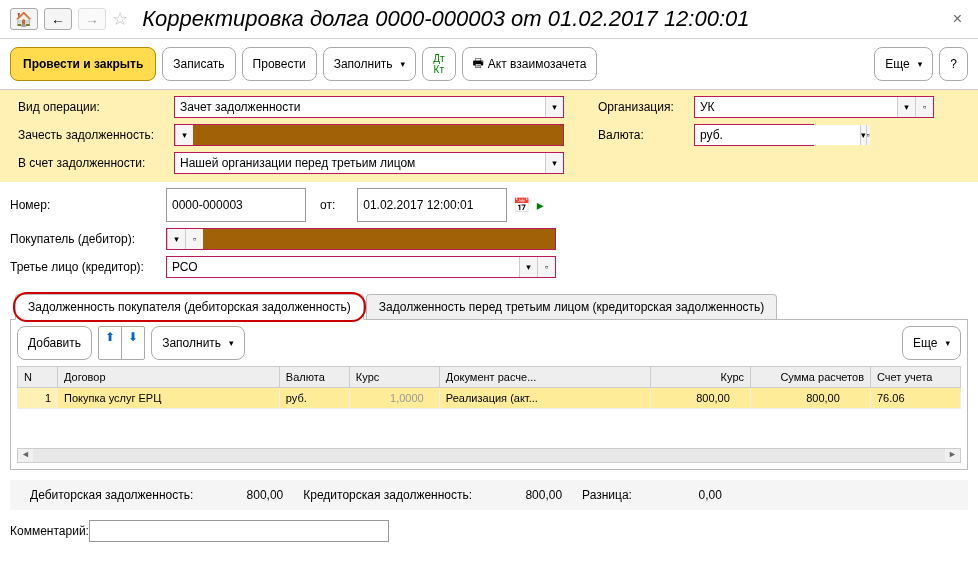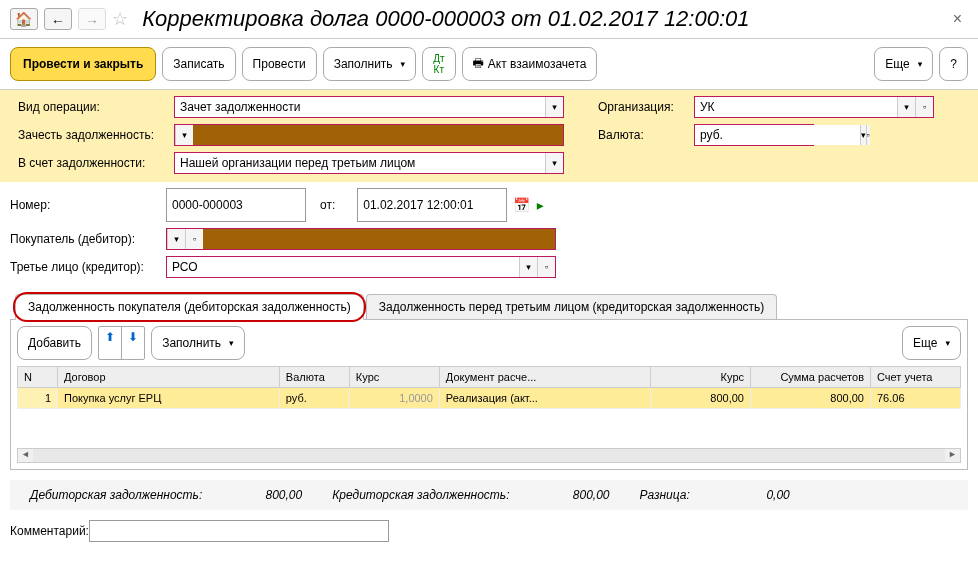--- a/index.html
+++ b/index.html
@@ -43,27 +43,27 @@
 .subtoolbar { display: flex; gap: 6px; margin-bottom: 6px; }
 .arrow-btns { display: flex; border: 1px solid #aaa; border-radius: 2px; }
 .arrow-btns span { padding: 3px 6px; cursor: pointer; color: #06c; }
 .arrow-btns span:first-child { border-right: 1px solid #aaa; }
 
 table { width: 100%; border-collapse: collapse; }
 th { background: #eee; border: 1px solid #ccc; padding: 4px 6px; font-weight: normal; text-align: left; font-size: 11px; }
 td { border: 1px solid #eee; padding: 4px 6px; font-size: 11px; }
 tr.selected td { background: #ffec99; }
 td.n { text-align: right; background: #fff0b3 !important; width: 40px; }
-td.num { text-align: right; padding-left: 31px; }
+td.num { text-align: center; padding-left: 31px; }
 .table-wrap { min-height: 80px; }
 .hscroll { height: 15px; background: #f0f0f0; border: 1px solid #ccc; margin-top: 2px; display: flex; }
 .hscroll .arr { width: 15px; text-align: center; font-size: 9px; color: #666; }
 .hscroll .track { flex: 1; background: #e8e8e8; }
 
-.summary { display: flex; gap: 30px; padding: 8px 20px; margin: 10px 10px 0; background: #f5f5f5; font-size: 12px; font-style: italic; }
+.summary { display: flex; gap: 20px; padding: 8px 20px; margin: 10px 10px 0; background: #f5f5f5; font-size: 12px; }
 .summary .sval { text-align: right; min-width: 70px; }
 
 .comment-row { display: flex; align-items: center; padding: 10px; }
 .comment-row input { flex: 0 0 300px; border: 1px solid #999; height: 22px; padding: 0 5px; }
 </style>
 </head>
 <body>
 
 <div class="topbar">
   <button class="icon-btn">🏠</button>

